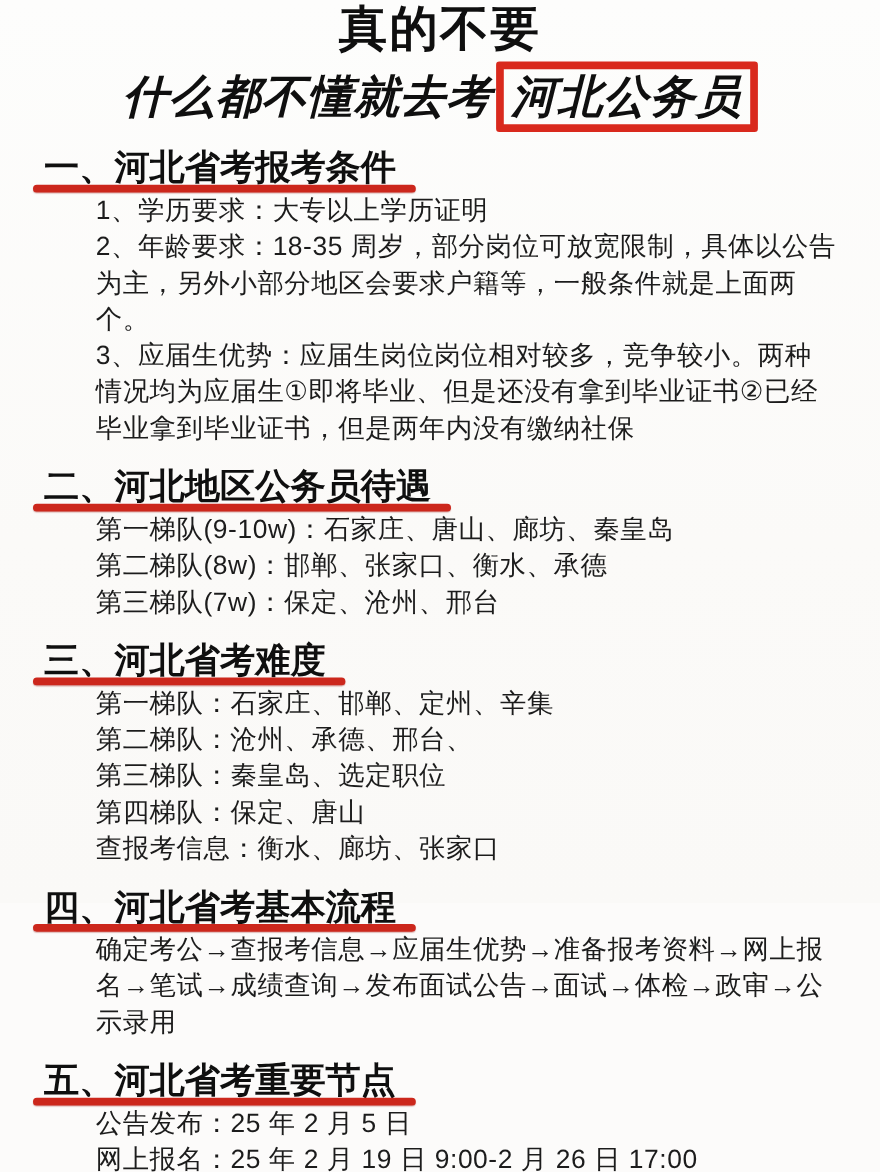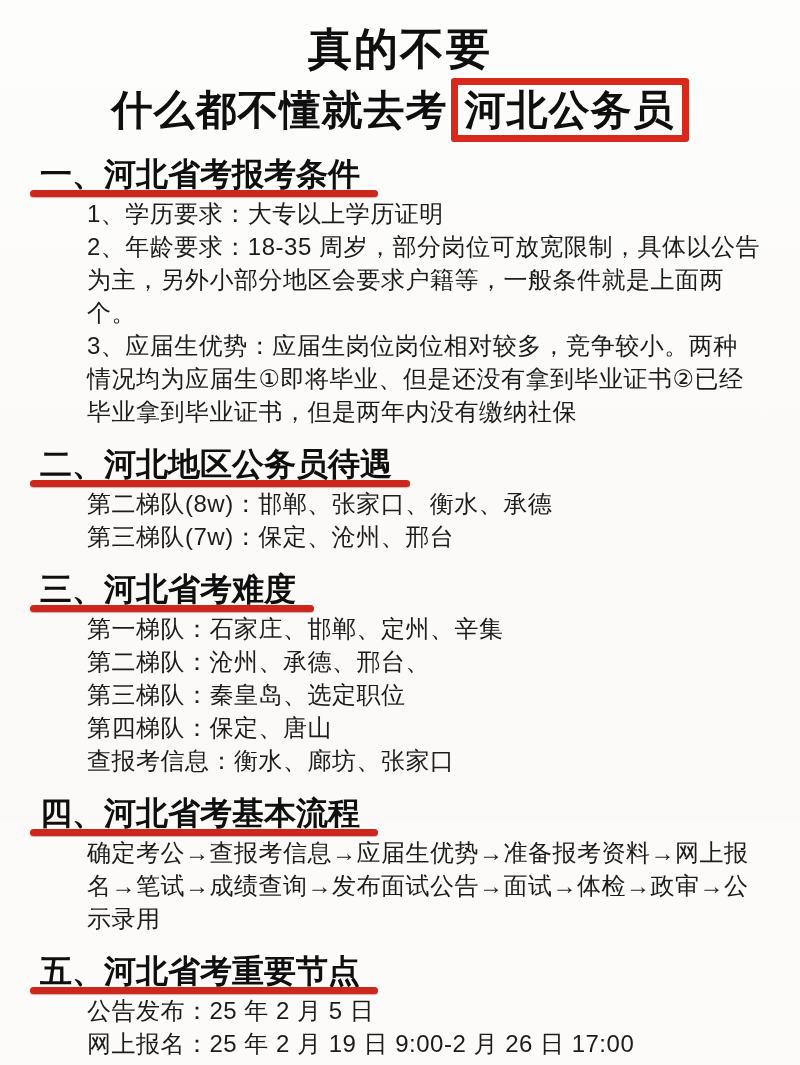--- a/index.html
+++ b/index.html
@@ -11,34 +11,34 @@
   *{box-sizing:border-box;margin:0;padding:0;}
   html,body{width:800px;height:1065px;}
   body{
     background:var(--bg);
     color:var(--ink);
     font-family:"Liberation Sans","DejaVu Sans",sans-serif;
     overflow:hidden;
   }
   .page{
     width:800px;height:821px;
-    padding:24px 40px 0 40px;
+    padding:2px 40px 0 40px;
     background:linear-gradient(180deg,#fdfdfc 0%,#fbfaf8 60%,#faf9f7 100%);
   }
   
   .title{text-align:center;}
   .title-line1{
     font-size:44px;font-weight:900;line-height:50px;
     letter-spacing:2px;color:#0f0f0f;
   }
   .title-line2{
     margin-top:4px;
     font-size:41px;font-weight:900;line-height:48px;
     letter-spacing:1px;color:#0f0f0f;
-    display:flex;align-items:center;justify-content:center;
+    display:flex;align-items:center;justify-content:center;font-style:italic;
   }
   .boxed{
     display:inline-block;
     border:7px solid var(--red-box);
     border-radius:3px;
     padding:3px 7px;
     margin-left:3px;
     line-height:44px;
   }
   
@@ -82,20 +82,21 @@
 
   <section class="first">
     <h2 class="hd"><span>一、河北省考报考条件</span><span class="ul"></span></h2>
     <p class="line">1、学历要求：大专以上学历证明</p>
     <p class="line">2、年龄要求：18-35 周岁，部分岗位可放宽限制，具体以公告为主，另外小部分地区会要求户籍等，一般条件就是上面两个。</p>
     <p class="line">3、应届生优势：应届生岗位岗位相对较多，竞争较小。两种情况均为应届生①即将毕业、但是还没有拿到毕业证书②已经毕业拿到毕业证书，但是两年内没有缴纳社保</p>
   </section>
 
   <section>
     <h2 class="hd"><span>二、河北地区公务员待遇</span><span class="ul"></span></h2>
+    <p class="line">第一梯队(9-10w)：石家庄、唐山、廊坊、秦皇岛</p>
     <p class="line">第二梯队(8w)：邯郸、张家口、衡水、承德</p>
     <p class="line">第三梯队(7w)：保定、沧州、邢台</p>
   </section>
 
   <section>
     <h2 class="hd"><span>三、河北省考难度</span><span class="ul"></span></h2>
     <p class="line">第一梯队：石家庄、邯郸、定州、辛集</p>
     <p class="line">第二梯队：沧州、承德、邢台、</p>
     <p class="line">第三梯队：秦皇岛、选定职位</p>
     <p class="line">第四梯队：保定、唐山</p>

